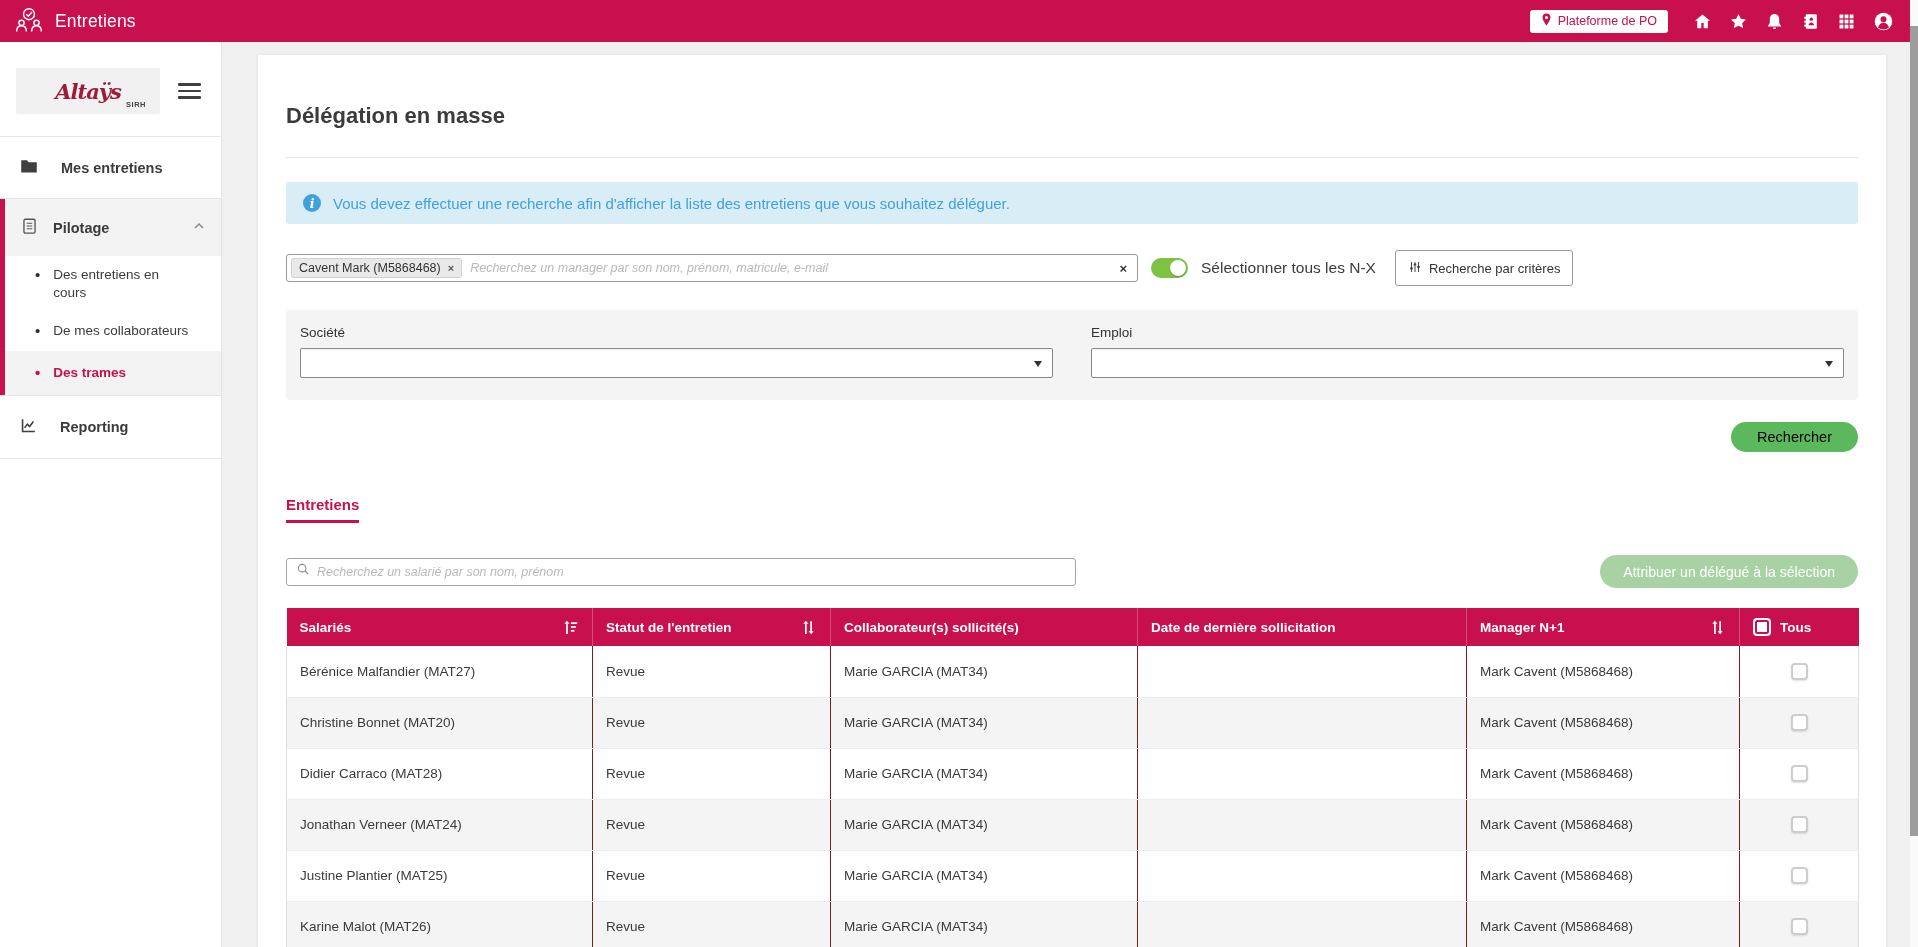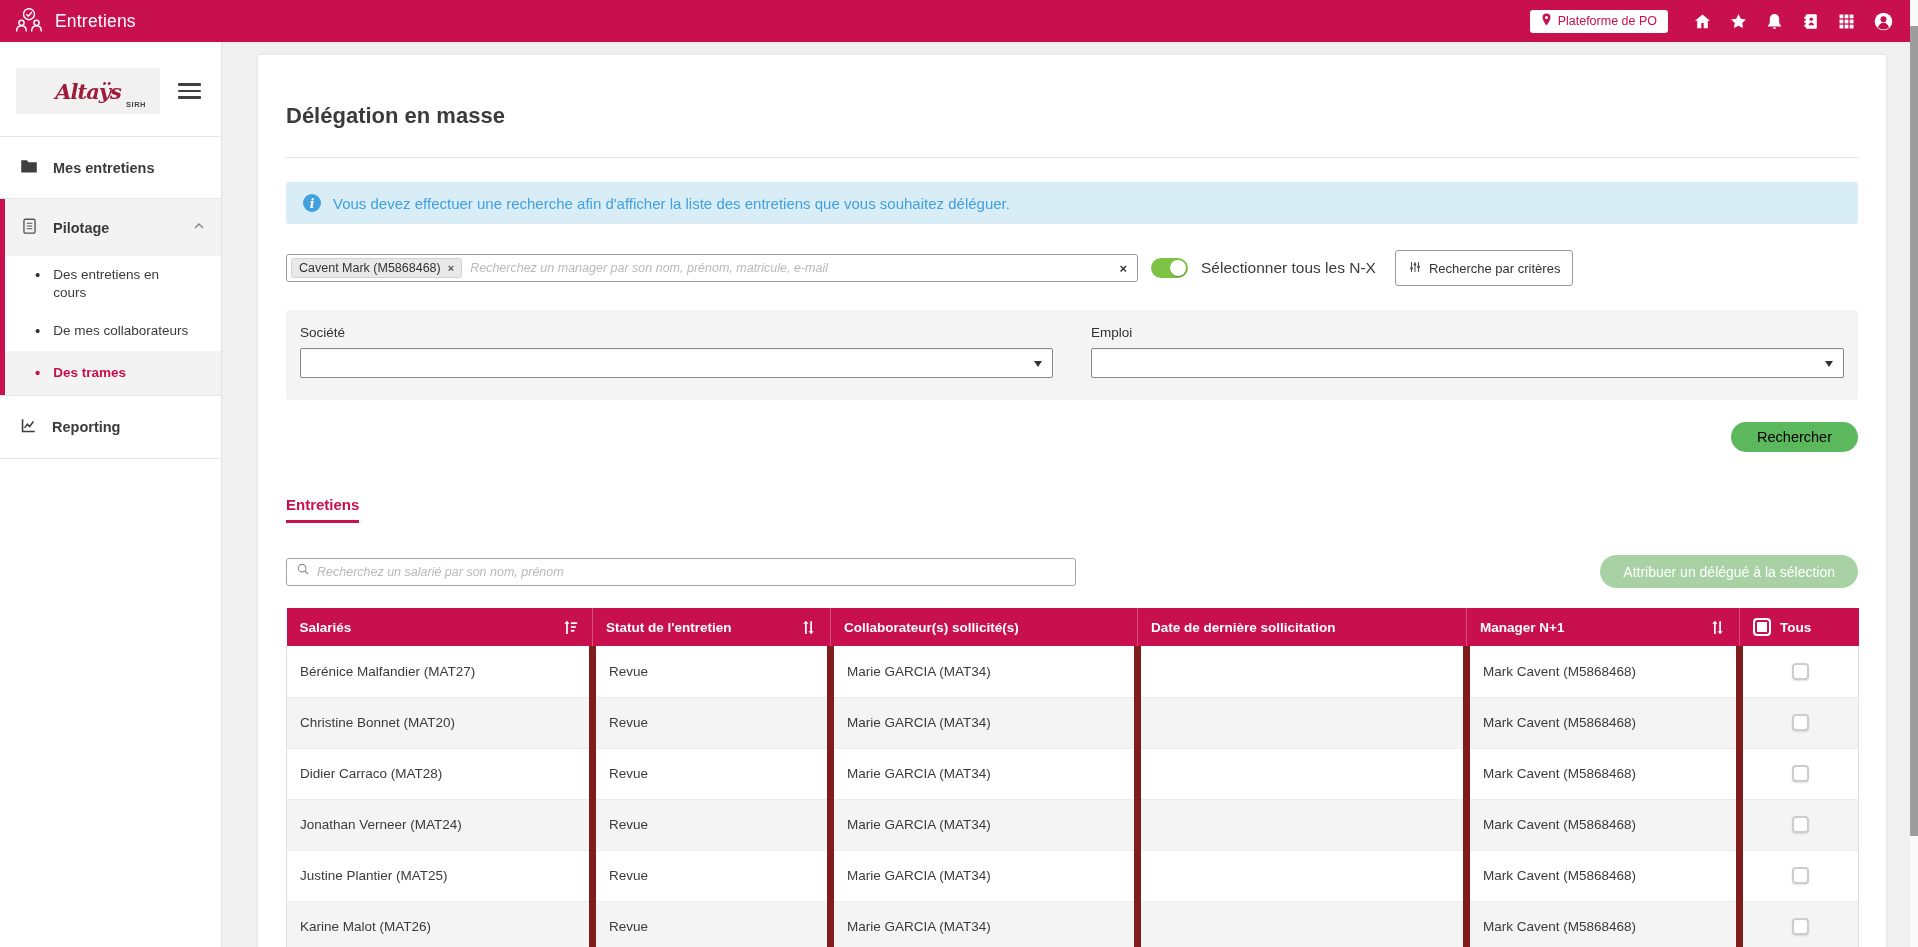--- a/index.html
+++ b/index.html
@@ -26,21 +26,21 @@
               padding:26px 20px 22px 16px; }
   .logo-box { background:#f1f1f1; border-radius:2px; width:144px; height:46px;
               display:flex; align-items:center; justify-content:center; position:relative; }
   .logo-script { font-family:"DejaVu Serif", serif; font-style:italic; font-weight:700;
                  color:#9E1C3B; font-size:21px; letter-spacing:-1px; }
   .logo-sub { position:absolute; right:14px; bottom:5px; font-size:7.5px; font-weight:700;
               color:#444; letter-spacing:.5px; }
   .hamburger { width:23px; cursor:pointer; }
   .hamburger span { display:block; height:2.6px; background:#3f3f3f; margin:4px 0; border-radius:1px; }
   .side-divider { border-top:1px solid #e6e6e6; }
-  .side-item { display:flex; align-items:center; gap:14px; padding:20px 16px 20px 19px;
+  .side-item { display:flex; align-items:center; gap:22px; padding:20px 16px 20px 19px;
                font-size:14.5px; font-weight:700; color:#3b3b3b; cursor:pointer; }
   .pilotage-section { border-left:5px solid #C8104E; }
   .pilotage-head { display:flex; align-items:center; gap:14px; padding:17px 14px 17px 15px;
                    background:#f3f3f3; font-size:14.5px; font-weight:700; cursor:pointer; }
   .pilotage-head .chev { margin-left:auto; }
   .sub-item { display:flex; align-items:flex-start; gap:13px; padding:10px 10px 10px 30px;
               font-size:13.5px; color:#3b3b3b; cursor:pointer; line-height:1.35; }
   .sub-item .bullet { font-size:15px; line-height:1.2; color:#2f2f2f; }
   .sub-item.active { background:#f3f3f3; color:#C8104E; font-weight:700; padding-top:13px; padding-bottom:13px; }
   .sub-item.active .bullet { color:#C8104E; }
@@ -106,21 +106,21 @@
   .assign-btn { background:#A9D2A4; color:#fff; border:none; border-radius:17px; height:33px;
                 padding:0 23px; font-size:14px; cursor:pointer;
                 font-family:"Liberation Sans", sans-serif; }
 
   table.grid { margin-top:20px; width:1572px; border-collapse:collapse; font-size:13.5px;
                table-layout:fixed; }
   .grid thead th { background:#C8104E; color:#fff; font-weight:700; text-align:left;
                    padding:0 13px; height:38px; font-size:13.5px; }
   .grid thead th + th { border-left:1px solid rgba(255,255,255,.25); }
   .grid .th-inner { display:flex; align-items:center; justify-content:space-between; gap:8px; }
-  .grid tbody td { padding:0 13px; height:51px; color:#3b3b3b; border-left:7px solid #7f1d1d;
+  .grid tbody td { padding:0 13px; height:51px; color:#3b3b3b; border-left:1px solid #7f1d1d;
                    border-bottom:1px solid #ededed; overflow:hidden; white-space:nowrap; }
   .grid tbody td:first-child { border-left:1px solid #ddd; }
   .grid tbody td:last-child { border-right:1px solid #ddd; }
   .grid tbody tr:nth-child(even) { background:#f4f4f4; }
   .cell-check { text-align:center; }
   .row-checkbox { appearance:none; -webkit-appearance:none; width:17px; height:17px;
                   border:2px solid #cdcdcd; border-radius:4px; background:#fff; cursor:pointer;
                   box-shadow:0 1px 2px rgba(0,0,0,.12); vertical-align:middle; }
   .head-checkbox { appearance:none; -webkit-appearance:none; width:18px; height:18px;
                    border:2px solid #fff; border-radius:4px; background:#fff; cursor:pointer;

